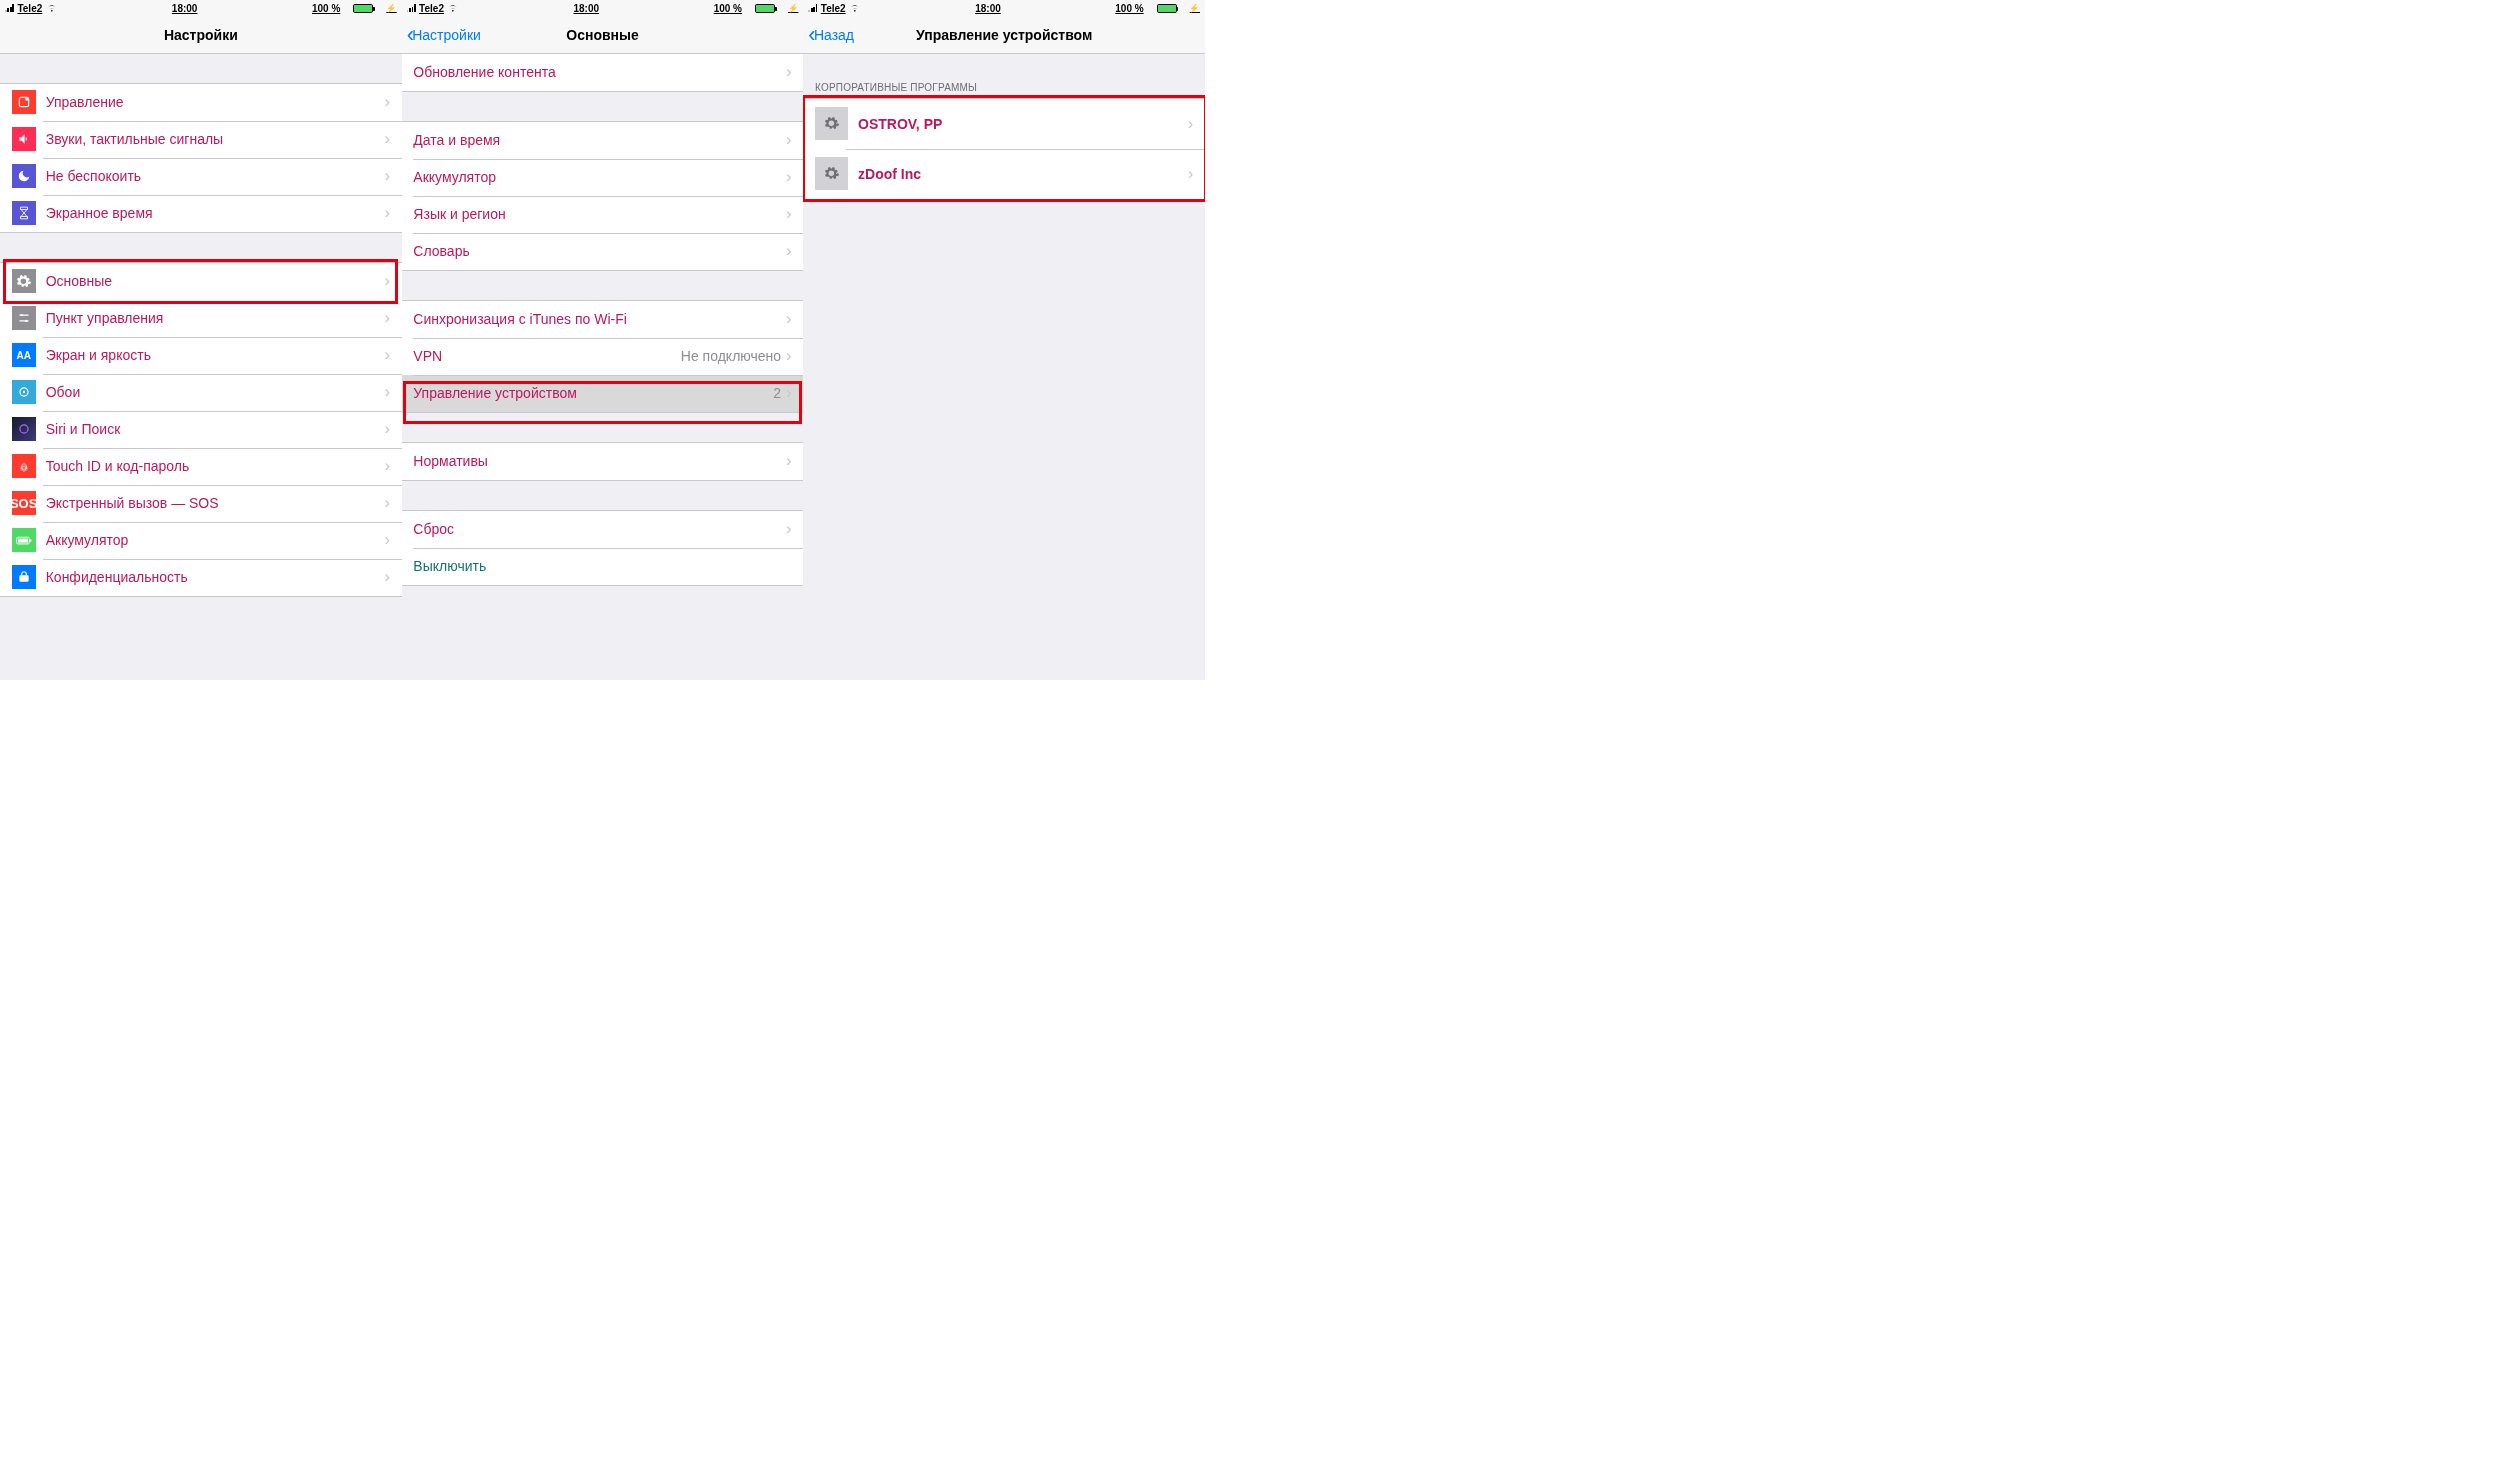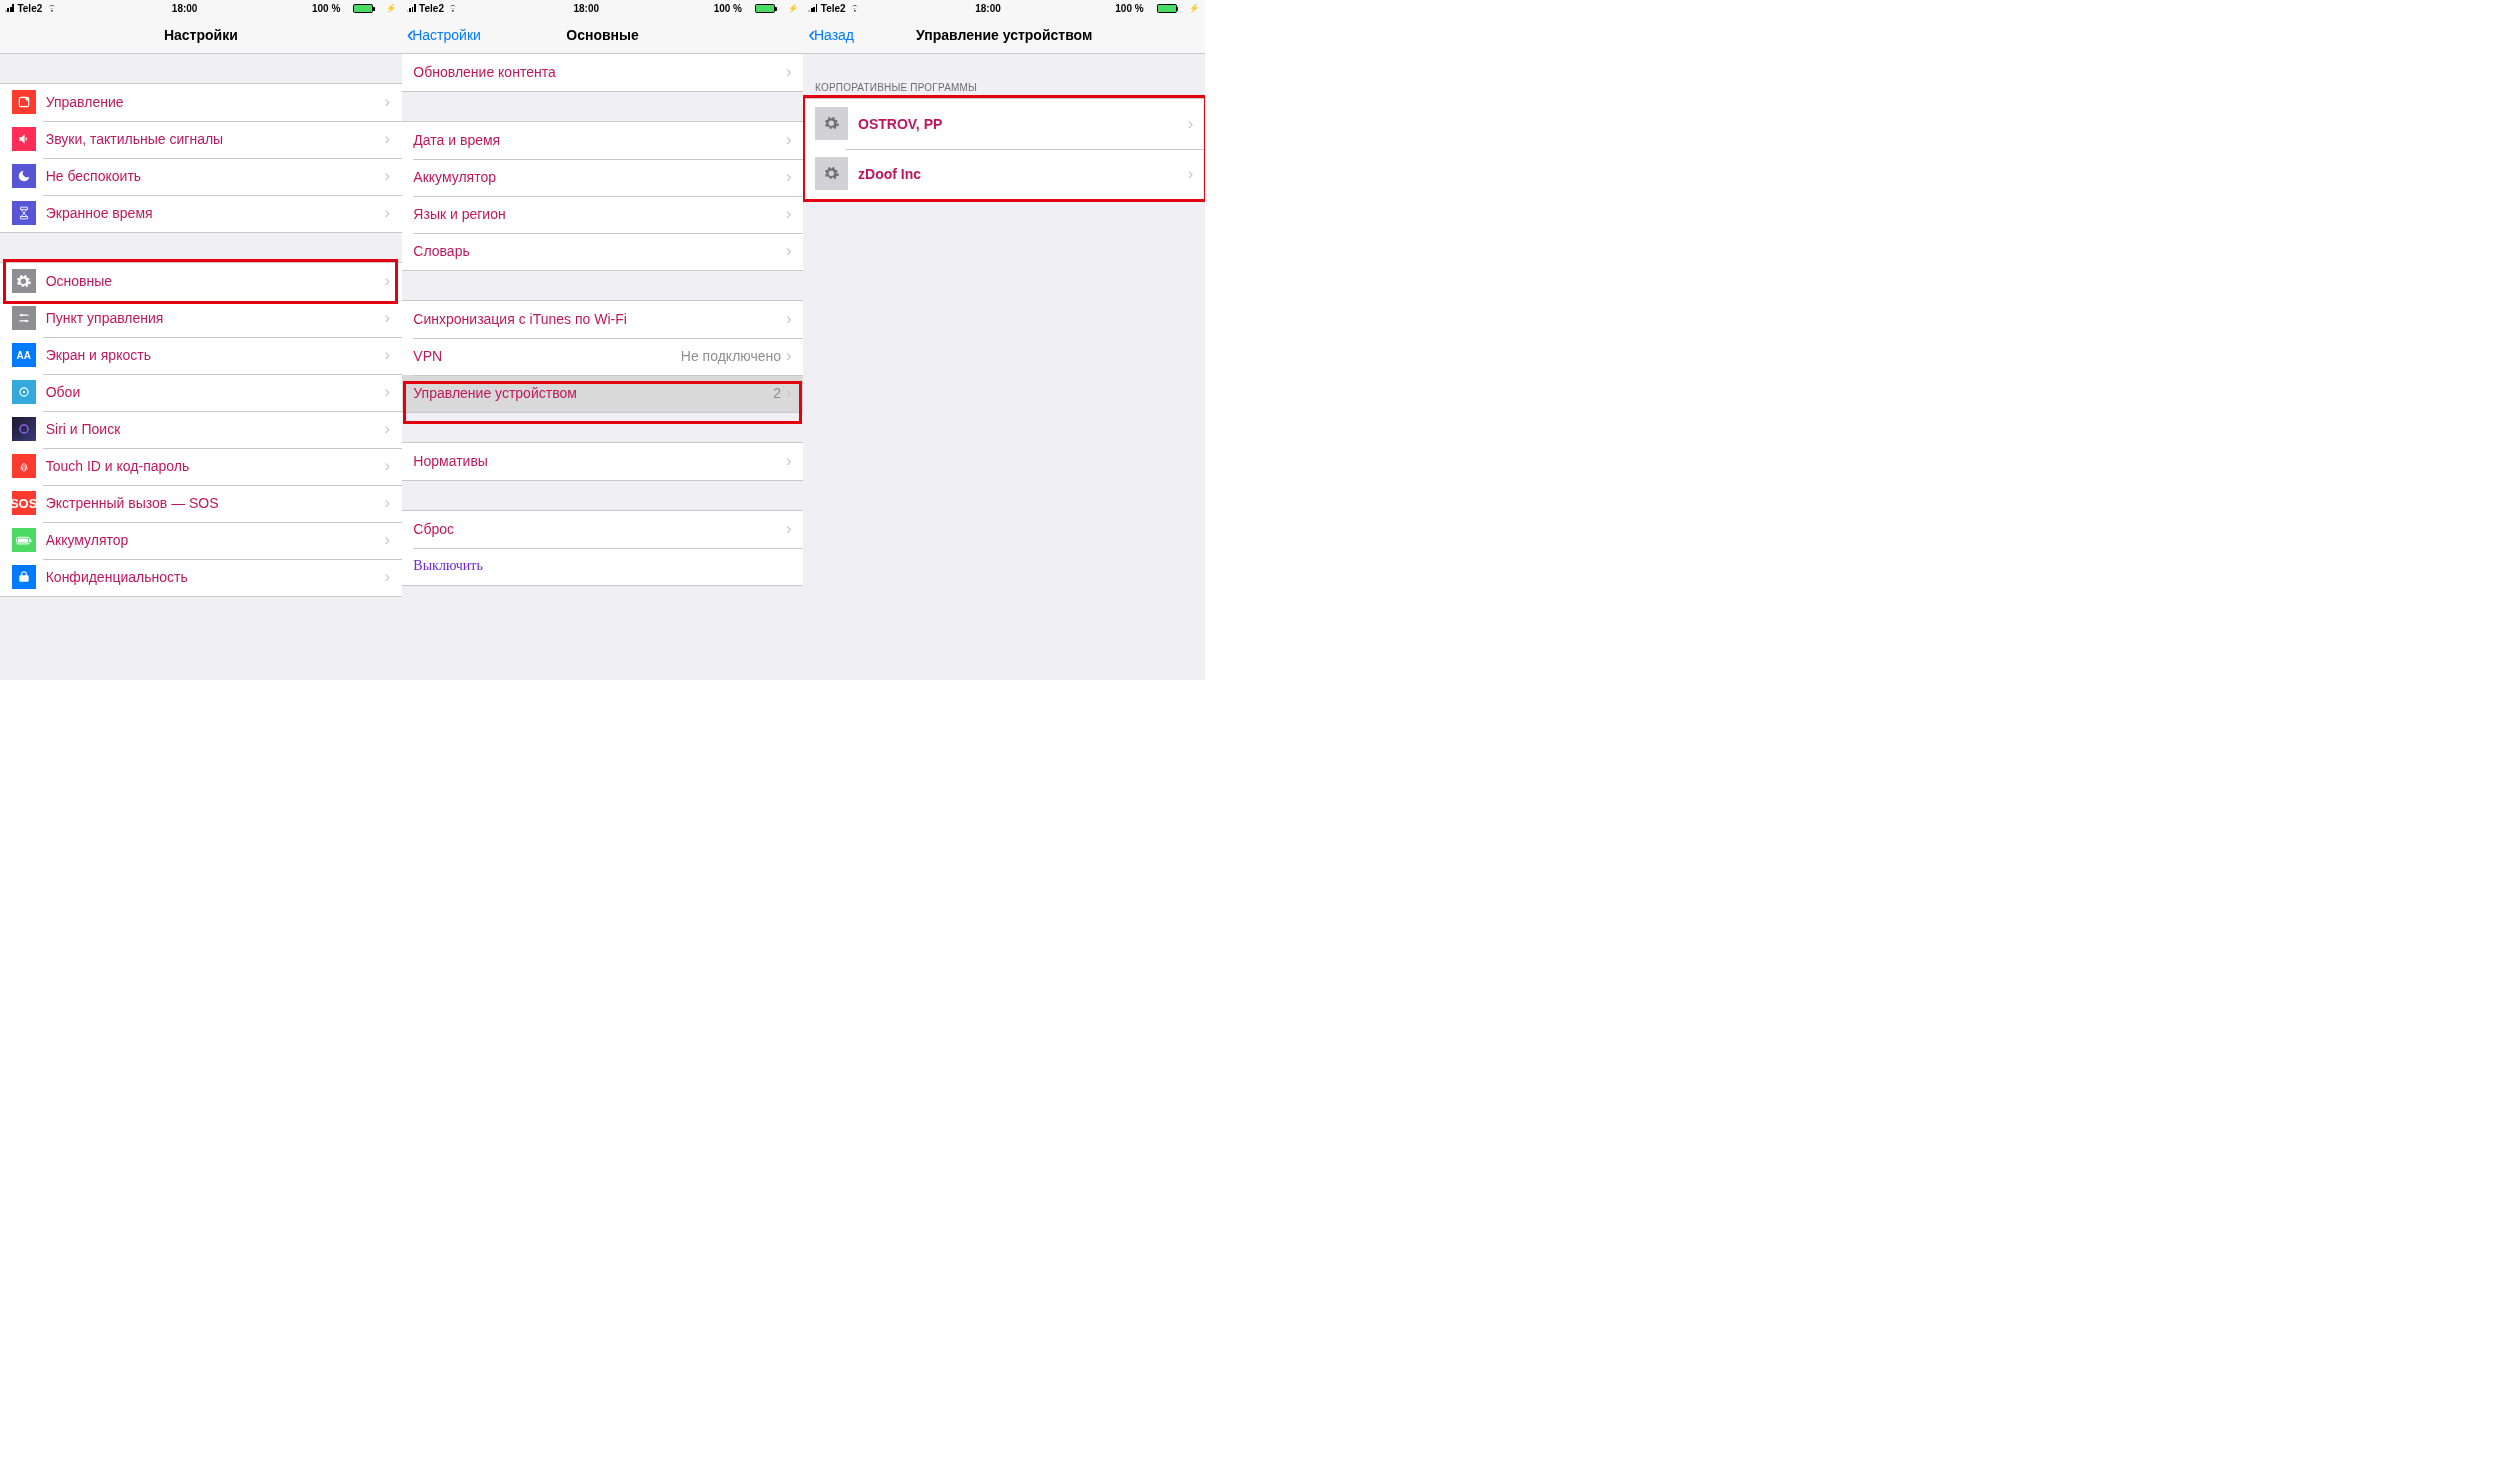--- a/index.html
+++ b/index.html
@@ -22,20 +22,21 @@
   .status-bar {
     height: 16.7px;
     display: flex;
     align-items: center;
     justify-content: space-between;
     padding: 0 5px;
     font-size: 10px;
     font-weight: 600;
     color: #000;
     background: #f7f7f7;
+    text-decoration: underline;
   }
   .status-left { display:flex; align-items:center; gap:3.3px;}
   .status-right { display:flex; align-items:center; gap:13px;}
   .signal-bars { display:flex; align-items:flex-end; gap:0.8px; height:8.3px;}
   .signal-bars span { width:1.7px; background:#000; display:block;}
   .signal-bars span.dim { background:#bbb;}
   .b1{height:2.5px}.b2{height:4.2px}.b3{height:5.8px}.b4{height:8.3px}
   .wifi-icon { width:11.7px; height:8.3px; }
   .battery {
     width:20px; height:9.2px; border:0.8px solid #000; border-radius:1.7px;
@@ -94,21 +95,21 @@
   .row .icon {
     width:24px; height:24px; border-radius:0;
     margin-right:10px; flex-shrink:0;
     display:flex; align-items:center; justify-content:center;
     color:#fff; font-size:12.5px; font-weight:600;
   }
   .row .label { flex:1; font-size:14px; color:#be185d;}
   .row .value { font-size:14px; color:#8e8e93; margin-right:5px;}
   .row .chevron { color:#c7c7cc; font-size:16.7px; font-weight:300;}
   .row.pressed { background:#d9d9d9;}
-  .row.link .label { color:#6d28d9;font-family:Liberation Serif, serif;}
+  .row.link .label { color:#0f766e;}
   .highlight {
     position:absolute; border:3.3px solid #e3000f; pointer-events:none;
     z-index:5;
   }
   .section-header{
     font-size:10px; color:#6d6d72; padding:5px 11.7px 5px; text-transform:uppercase;
     letter-spacing:0.2px;
   }
   
   .ic-notify{background:#ff3b30}

